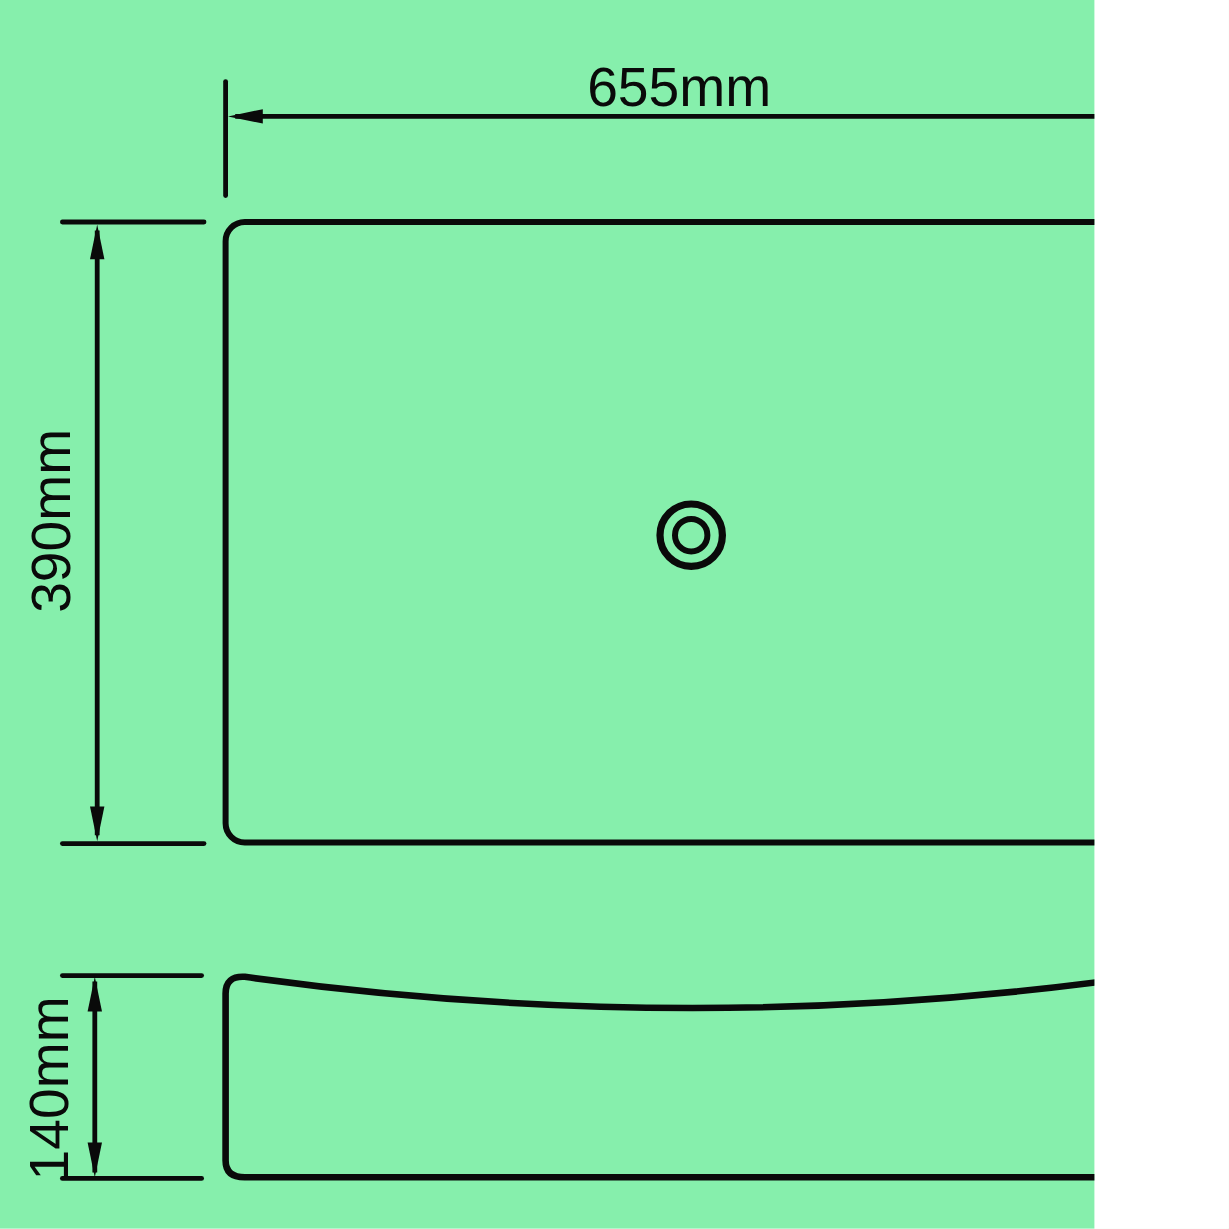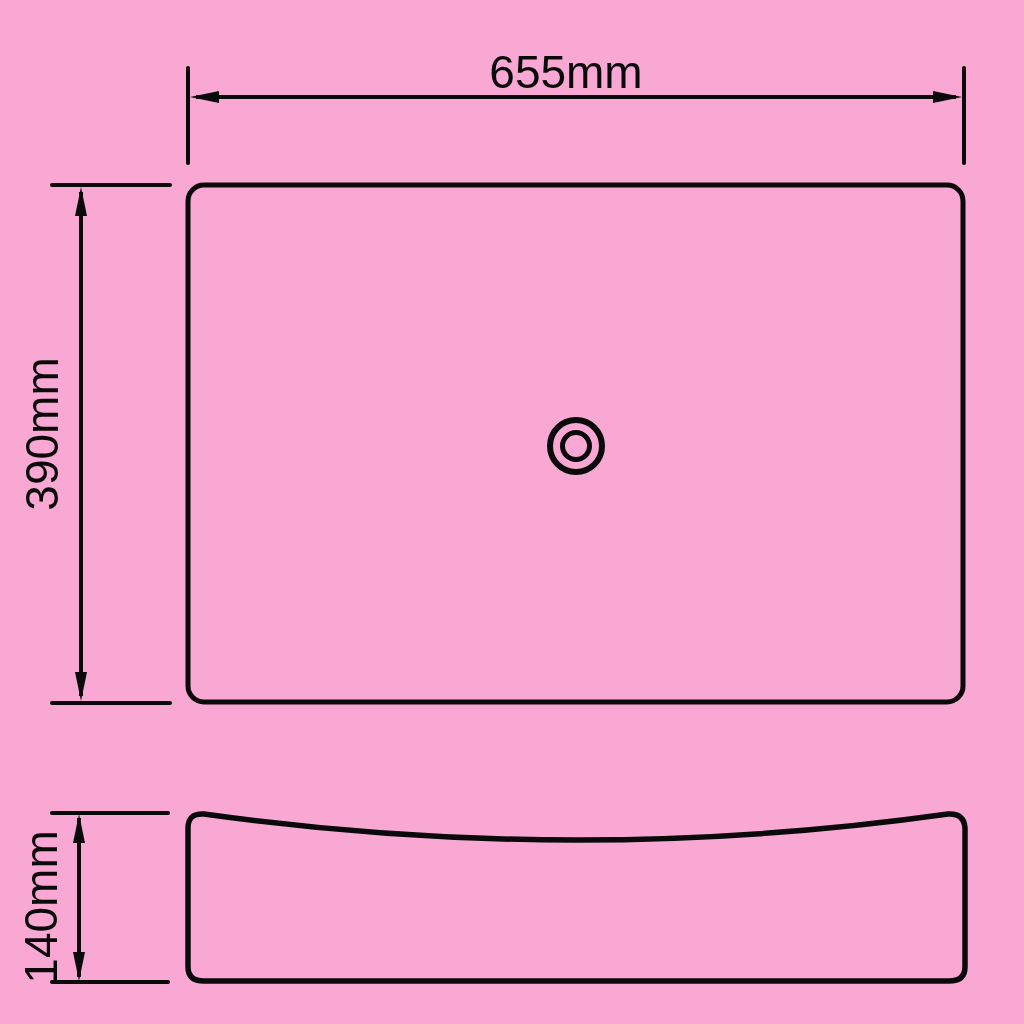--- a/index.html
+++ b/index.html
@@ -5,23 +5,23 @@
   html, body {
     margin: 0;
     padding: 0;
     width: 1024px;
     height: 1024px;
     background: #ffffff;
     font-family: "Liberation Sans", sans-serif;
   }
   .stage {
     position: relative;
-    width: 1024px;
+    width: 912px;
     height: 1024px;
-    background: #f9a8d4;
+    background: #86efac;
     overflow: hidden;
   }
   svg { display: block; }
   .outline {
     fill: none;
     stroke: #0a0a0a;
     stroke-width: 5;
     stroke-linejoin: round;
     stroke-linecap: round;
   }

